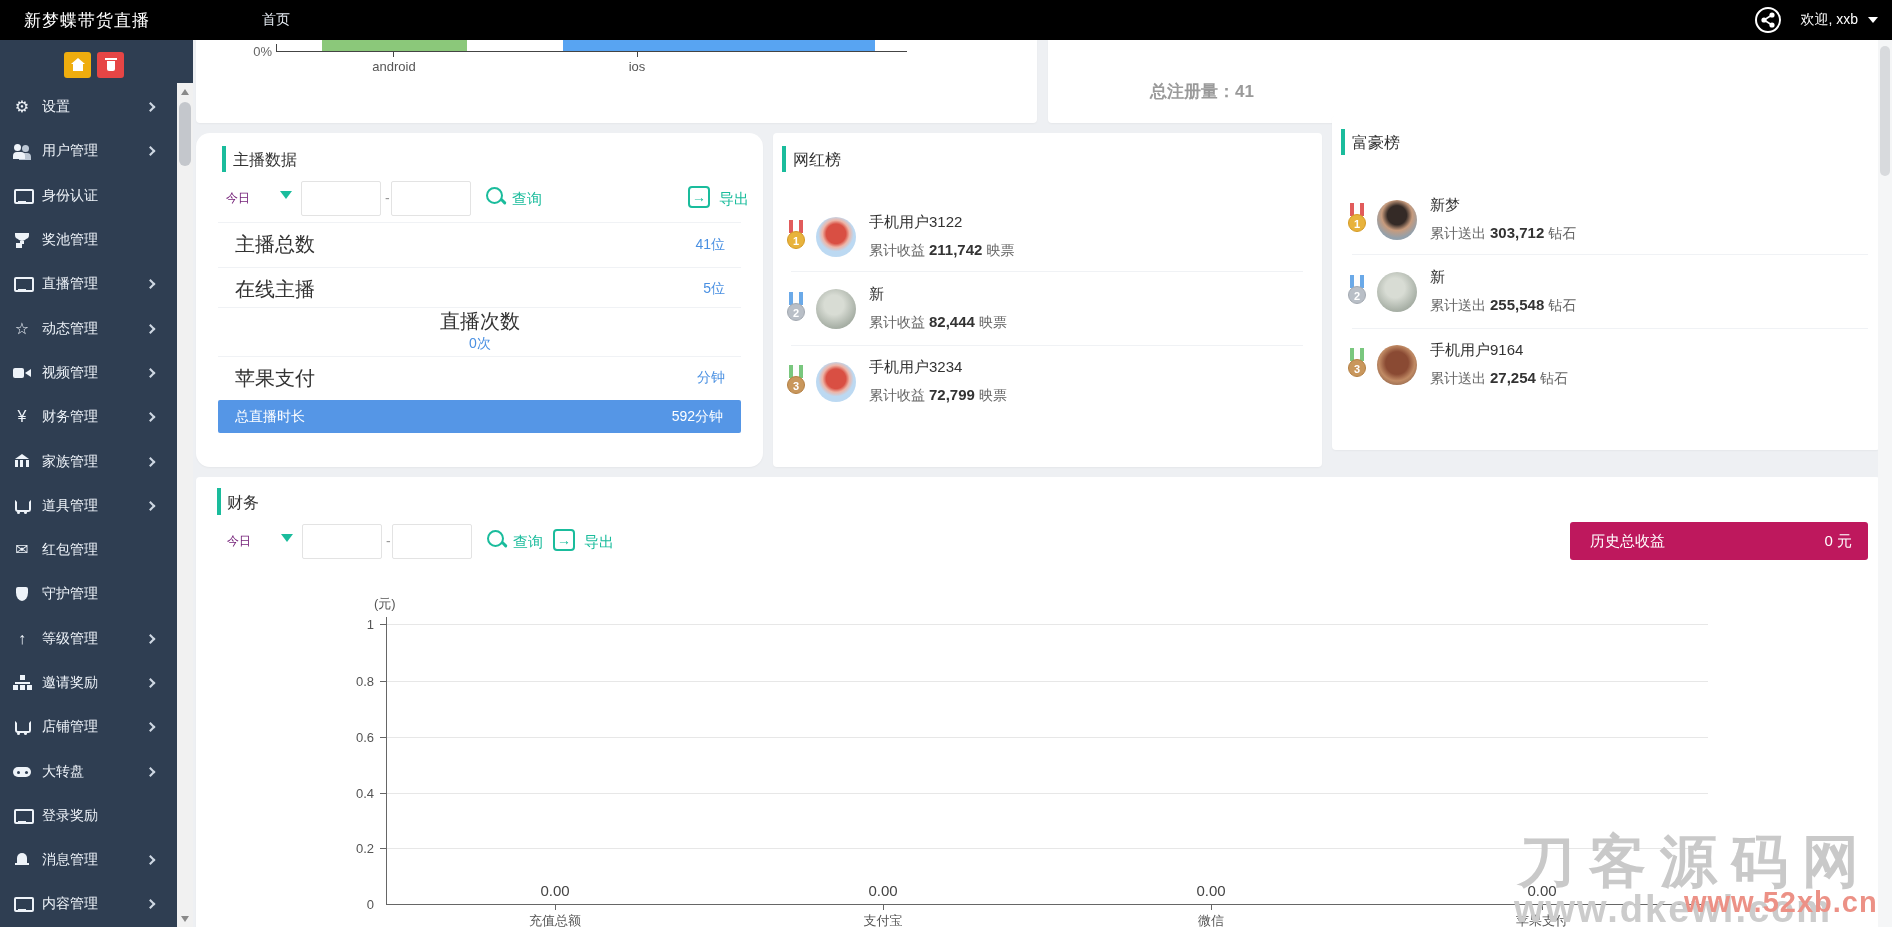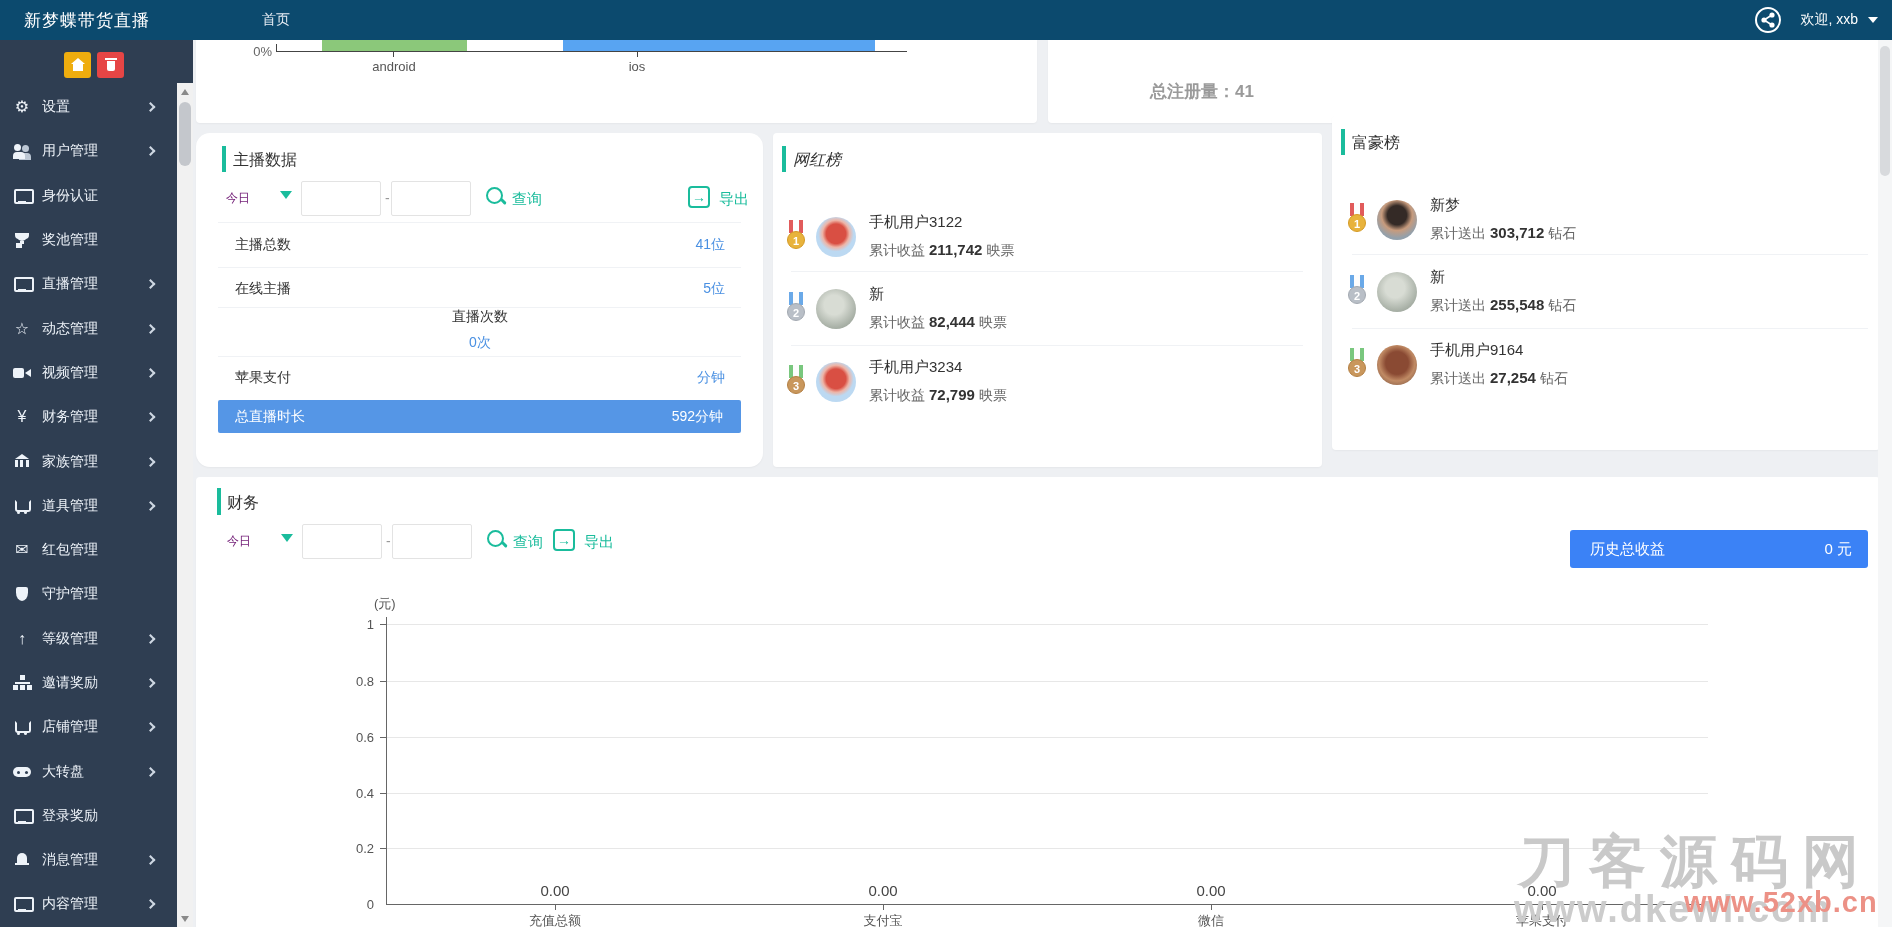--- a/index.html
+++ b/index.html
@@ -1,21 +1,21 @@
 <!DOCTYPE html>
 <html><head>
 <meta charset="utf-8">
 <style>
   * { margin:0; padding:0; box-sizing:border-box; }
   html,body { width:1892px; height:927px; overflow:hidden; }
   body { font-family:"Liberation Sans","DejaVu Sans",sans-serif; background:#eef0f3; position:relative; }
   .abs { position:absolute; }
 
   
-  .navbar { position:absolute; left:0; top:0; width:1892px; height:40px; background:#0c4a6e; z-index:30; display:flex; align-items:center; }
+  .navbar { position:absolute; left:0; top:0; width:1892px; height:40px; background:#000000; z-index:30; display:flex; align-items:center; }
   .brand { color:#fff; font-size:17px; margin-left:24px; letter-spacing:1px; }
   .nav-home { color:#e8eef5; font-size:14px; margin-left:112px; cursor:pointer; }
   .nav-right { position:absolute; right:14px; top:0; height:40px; display:flex; align-items:center; gap:8px; }
   .nav-avatar { width:28px; height:28px; }
   .nav-welcome { color:#fff; font-size:14px;margin-left:10px; }
   .nav-caret { width:0; height:0; border-left:5px solid transparent; border-right:5px solid transparent; border-top:6px solid #fff; margin-left:2px; }
 
   
   .sidebar { position:absolute; left:0; top:40px; width:193px; height:887px; background:#2f3e52; z-index:20; }
   .side-btn { position:absolute; top:12px; width:27px; height:26px; border-radius:3px; display:flex; align-items:center; justify-content:center; cursor:pointer; }
@@ -47,21 +47,21 @@
   .f-input { position:absolute; width:80px; height:35px; border:1px solid #e3e3e3; border-radius:2px; background:#fff; font-size:13px; padding:0 6px; }
   .f-dash { position:absolute; color:#999; font-size:14px; }
   .teal-link { position:absolute; color:#1abc9c; font-size:15px; cursor:pointer; }
   .ic-search { position:absolute; width:22px; height:22px; cursor:pointer; }
   .ic-search::before { content:""; position:absolute; left:1px; top:1px; width:13px; height:13px; border:2px solid #1abc9c; border-radius:50%; }
   .ic-search::after { content:""; position:absolute; left:15px; top:14px; width:7px; height:2.5px; background:#1abc9c; transform:rotate(45deg); border-radius:2px; }
   .ic-export { position:absolute; width:22px; height:22px; border:2px solid #1abc9c; border-radius:4px; color:#1abc9c; font-size:14px; line-height:18px; text-align:center; cursor:pointer; font-weight:bold; }
 
   
   .stat-row { position:absolute; left:22px; width:523px; height:44.5px; border-top:1px solid #f0f2f5; display:flex; align-items:center; justify-content:space-between; padding:0 16px 0 17px; }
-  .stat-row .sl { font-size:14px; color:#333; }
+  .stat-row .sl { font-size:20px; color:#333; }
   .stat-row .sv { font-size:14px; color:#4a90e2; }
   .total-bar { position:absolute; left:22px; width:523px; height:33px; background:#5596e6; border-radius:2px; display:flex; align-items:center; justify-content:space-between; padding:0 18px 0 17px; color:#fff; font-size:14px; }
 
   
   .rank-row { position:absolute; display:flex; align-items:center; }
   .rank-row .texts { margin-left:13px; }
   .rname { font-size:15px; color:#333; margin-bottom:9px; }
   .rsub { font-size:14px; color:#666; }
   .rsub b { font-size:15px; color:#333; font-weight:bold; margin:0 4px; }
   .sep { position:absolute; height:1px; background:#f0f2f5; }
@@ -84,21 +84,21 @@
   .gridline { position:absolute; height:1px; background:#e7e7e7; }
   .baseline { position:absolute; height:1px; background:#666; }
   .yaxis { position:absolute; width:1px; background:#666; }
   .ytick-lab { position:absolute; width:40px; text-align:right; font-size:13px; color:#555; }
   .ytick { position:absolute; width:6px; height:1px; background:#666; }
   .xtick { position:absolute; width:1px; height:6px; background:#666; }
   .vallab { position:absolute; width:120px; text-align:center; font-size:15px; color:#444; }
   .catlab { position:absolute; width:120px; text-align:center; font-size:13px; color:#555; }
   .unit-lab { position:absolute; font-size:13px; color:#555; }
 
-  .hist-btn { position:absolute; background:#3b82f6; border-radius:3px; color:#fff; display:flex; align-items:center; justify-content:space-between; padding:0 16px 0 20px; font-size:15px; cursor:pointer;margin-top:8px; }
+  .hist-btn { position:absolute; background:#be185d; border-radius:3px; color:#fff; display:flex; align-items:center; justify-content:space-between; padding:0 16px 0 20px; font-size:15px; cursor:pointer; }
 
   
   .wm1 { position:absolute; left:1518px; top:824px; font-size:57px; font-weight:bold; color:#c9c9c9; letter-spacing:14px; white-space:nowrap; z-index:15; }
   .wm2 { position:absolute; left:1514px; top:888px; font-size:38px; font-weight:bold; color:#cccccc; letter-spacing:2px; white-space:nowrap; z-index:15; }
   .wm3 { position:absolute; left:1684px; top:886px; font-size:29px; font-weight:bold; color:#ec9186; letter-spacing:1px; white-space:nowrap; z-index:16; }
 
   
   .pbar { position:absolute; top:0; height:11px; }
   .p-axis { position:absolute; height:1px; background:#444; }
   .p-lab { position:absolute; font-size:13px; color:#555; width:80px; text-align:center; }
@@ -318,21 +318,21 @@
       <span class="sv">分钟</span>
   </div>
   <div class="total-bar" style="top:267px;">
     <span>总直播时长</span>
     <span>592分钟</span>
   </div>
 </div>
 
 <div class="card" style="left:773px; top:133px; width:549px; height:334px;">
   <div class="accent" style="left:9px; top:13px; height:26px;"></div>
-  <div class="card-title" style="left:20px; top:17px;font-style:italic;">网红榜</div>
+  <div class="card-title" style="left:20px; top:17px;">网红榜</div>
 
   <div class="rank-row" style="left:13px; top:80px;">
     <span class="medal m1">
         <span class="rib"></span>
         <span class="circ">1</span>
       </span>
     <span class="avatar av-mouse"></span>
     <span class="texts">
       <div class="rname">手机用户3122</div>
       <div class="rsub"><span>累计收益</span><b>211,742</b><span>映票</span></div>

